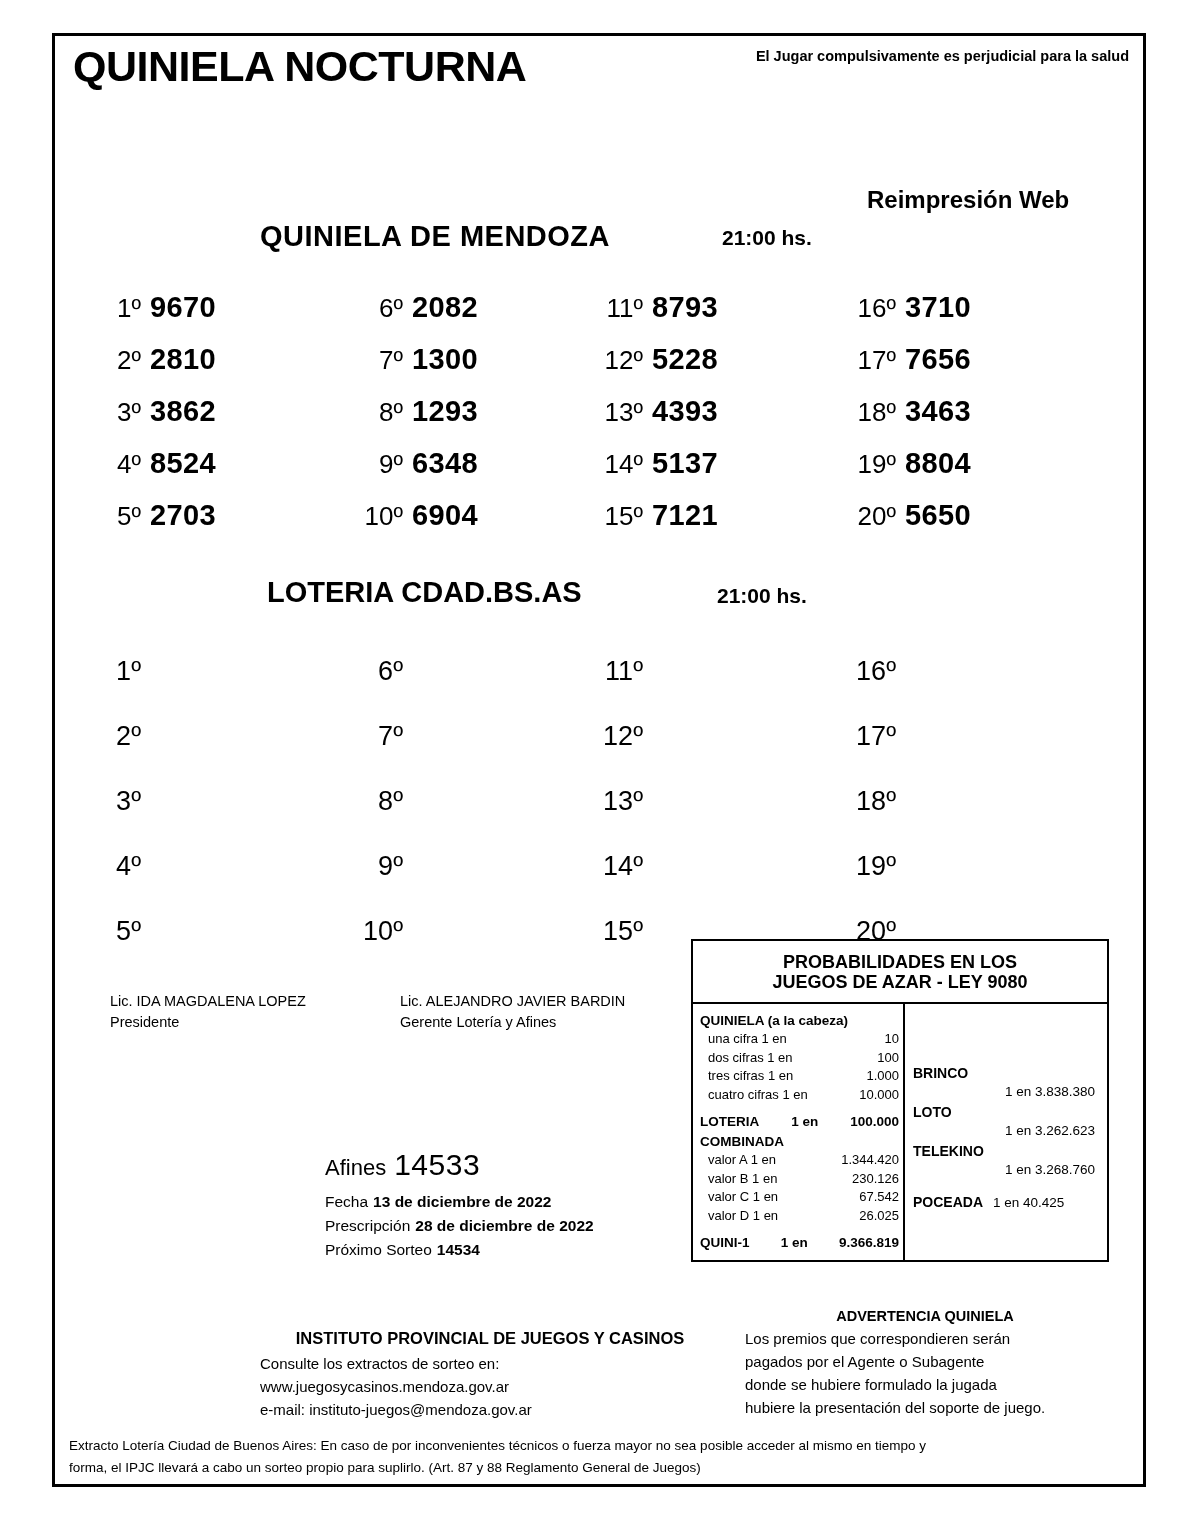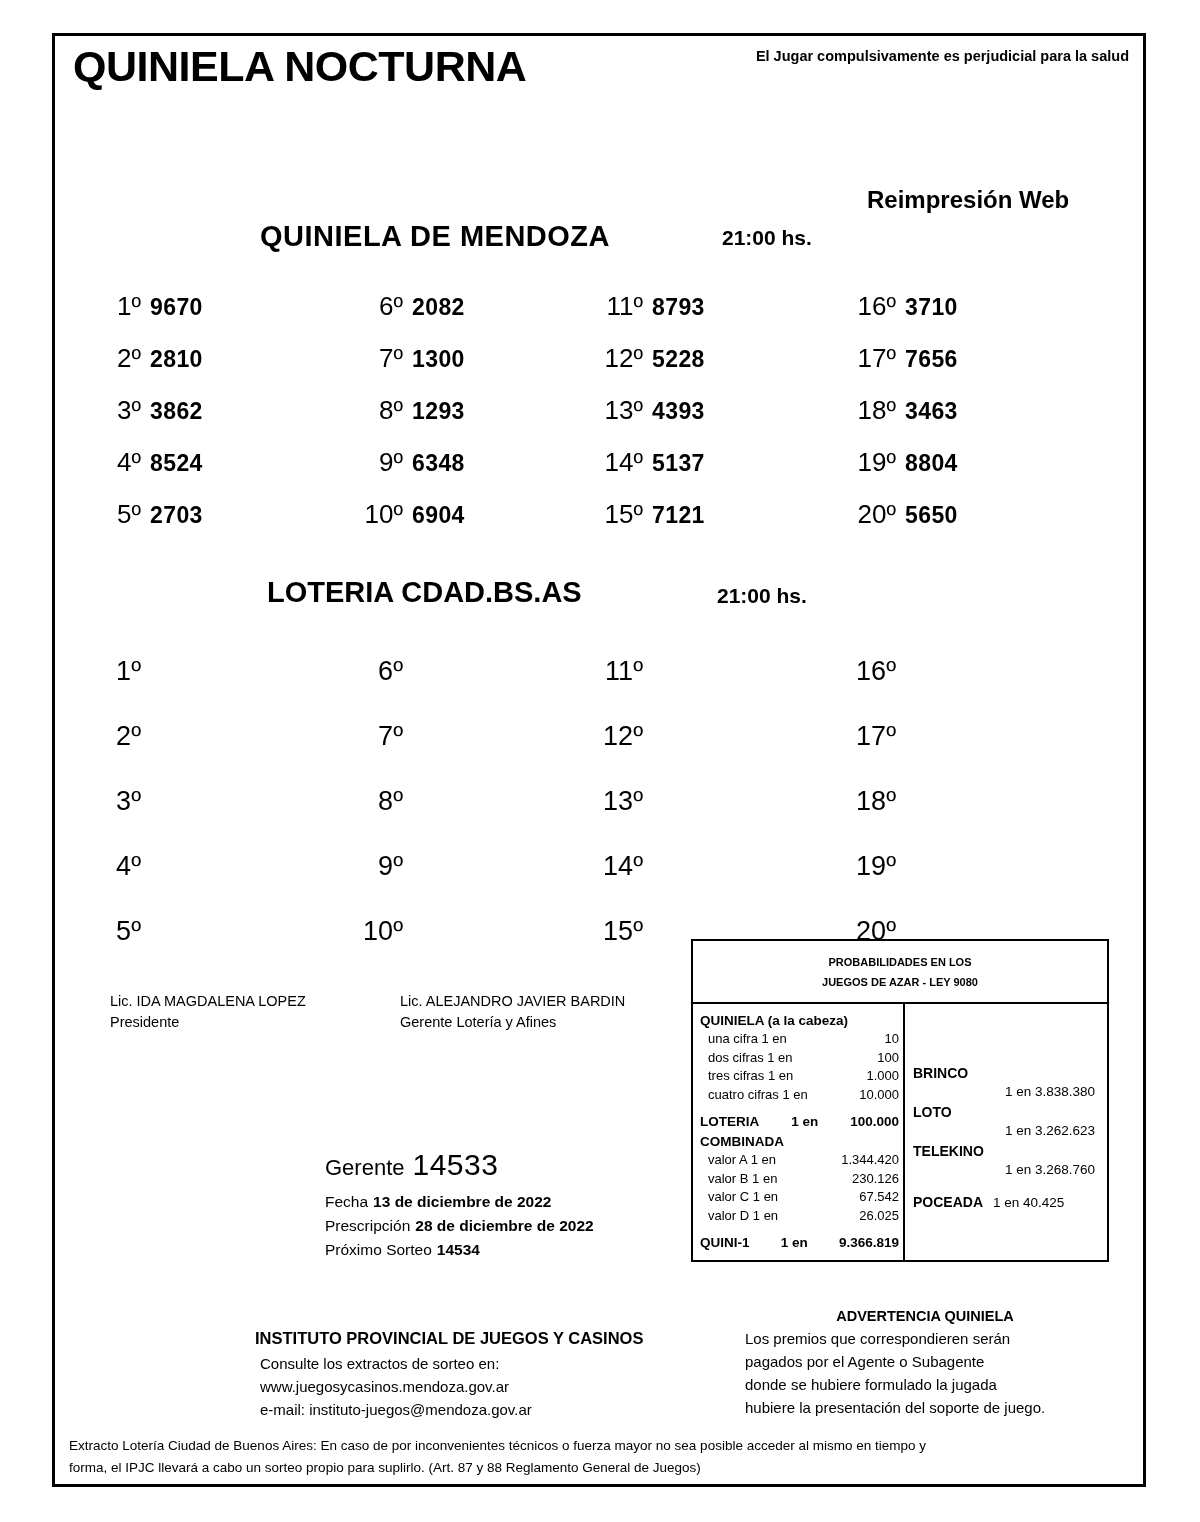--- a/index.html
+++ b/index.html
@@ -111,21 +111,21 @@
   .pos {
     font-size: 26px;
     font-weight: normal;
     text-align: right;
     flex: 0 0 52px;
     margin-right: 9px;
   }
   .grid-b .pos { font-size: 27px; }
 
   .num {
-    font-size: 23px;
+    font-size: 29px;
     font-weight: bold;
     letter-spacing: 0.4px;
   }
 
   
   .gcol-1 .pos { flex-basis: 46px; }
   .gcol-2 .pos { flex-basis: 58px; }
   .gcol-3 .pos { flex-basis: 58px; }
   .gcol-4 .pos { flex-basis: 56px; }
 
@@ -185,21 +185,21 @@
   .prob-box {
     position: absolute;
     left: 636px;
     top: 903px;
     width: 418px;
     border: 2px solid #000000;
     box-sizing: border-box;
   }
   .prob-title {
     text-align: center;
-    font-size: 11px;
+    font-size: 18px;
     font-weight: bold;
     line-height: 20px;
     padding: 11px 0 10px 0;
     border-bottom: 2px solid #000000;
   }
   .prob-body {
     display: flex;
     min-height: 256px;
     border-radius: 23px;
   }
@@ -289,20 +289,21 @@
     position: absolute;
     left: 200px;
     top: 1293px;
     width: 470px;
   }
   .inst-title {
     font-size: 16.5px;
     font-weight: bold;
     white-space: nowrap;
     margin-bottom: 4px;
+    text-align: center;
   }
   .inst-line {
     font-size: 15px;
     line-height: 23px;
     white-space: nowrap;
     padding-left: 5px;
   }
 
   
   .footer {
@@ -525,21 +526,21 @@
       <span class="role">Presidente</span>
     </div>
     <div class="sig sig-2">
       <span>Lic. ALEJANDRO JAVIER BARDIN</span>
       <span class="role">Gerente Lotería y Afines</span>
     </div>
   </div>
 
   <div class="sorteo-blk">
     <div class="sorteo-line">
-      <span>Gerente</span><span class="sorteo-num">14533</span>
+      <span>Afines</span><span class="sorteo-num">14533</span>
     </div>
     <div class="meta-line">
       <span>Fecha</span><b>13 de diciembre de 2022</b>
     </div>
     <div class="meta-line">
       <span>Prescripción</span><b>28 de diciembre de 2022</b>
     </div>
     <div class="meta-line">
       <span>Próximo Sorteo</span><b>14534</b>
     </div>

